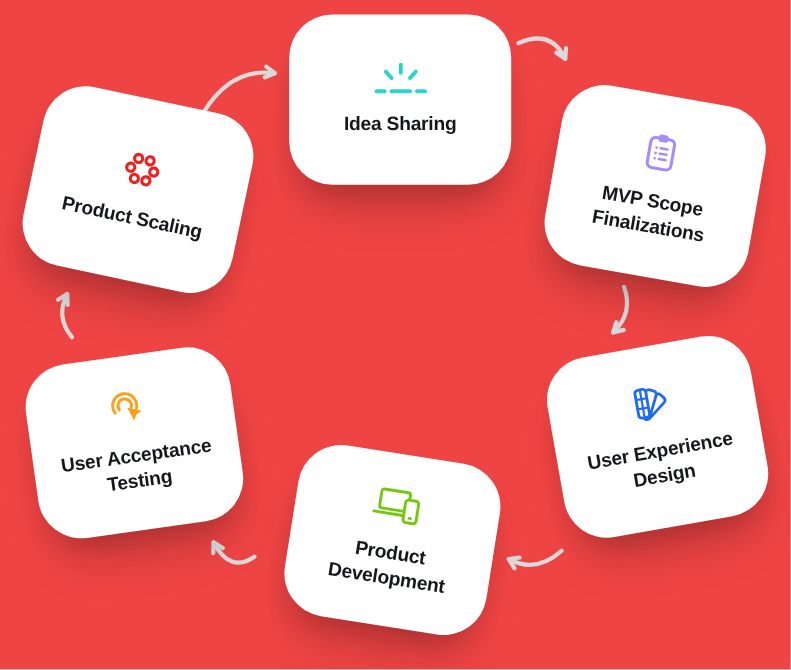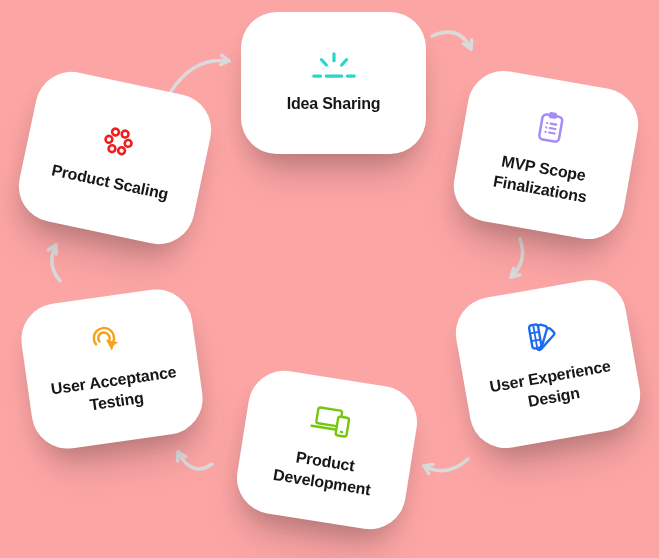--- a/index.html
+++ b/index.html
@@ -1,19 +1,19 @@
 <!DOCTYPE html>
 <html><head>
 <meta charset="utf-8">
 <style>
   html,body{margin:0;padding:0;background:#ffffff;}
   .canvas{
     position:relative;
     width:659px;height:558px;
-    background:#fca5a5;
+    background:#ef4444;
     overflow:hidden;
     font-family:"Liberation Sans","DejaVu Sans",sans-serif;
   }
   .arrows-layer{
     position:absolute;left:0;top:0;width:659px;height:558px;
     pointer-events:none;
   }
   .arrows-layer path{
     fill:none;stroke:currentColor;stroke-width:3.5;
     stroke-linecap:round;stroke-linejoin:round;

